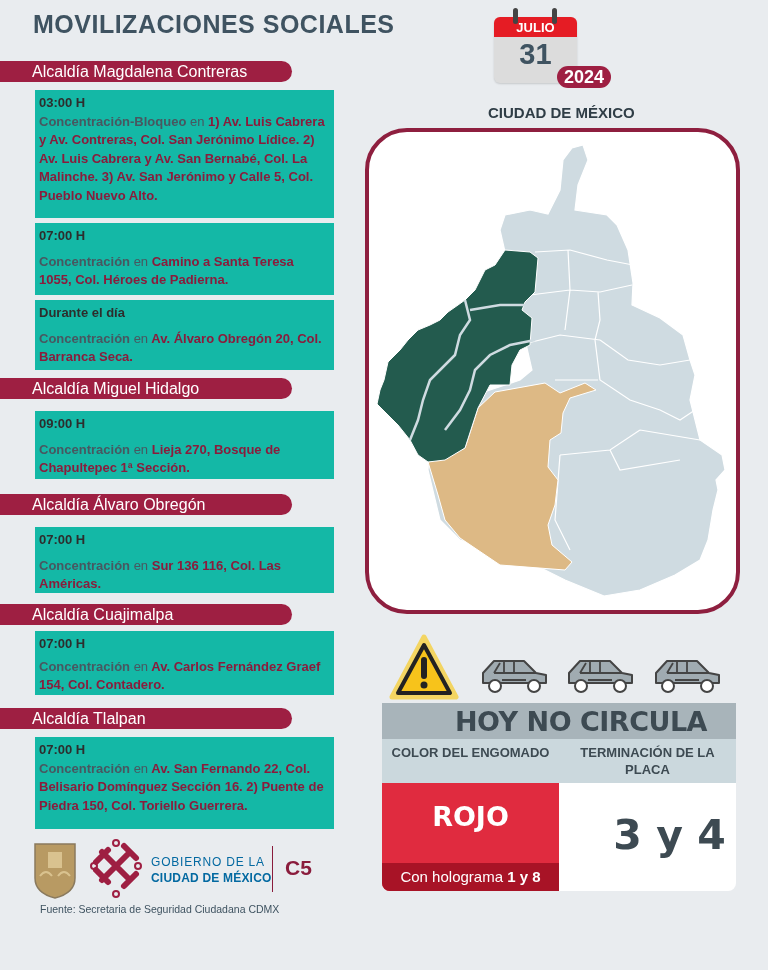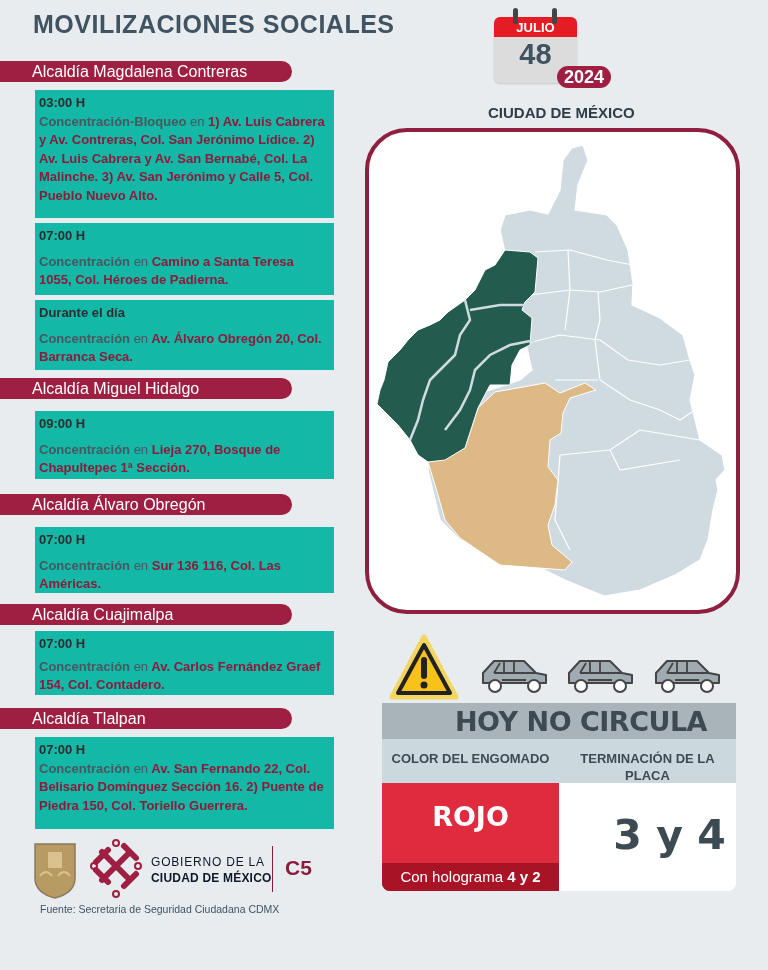--- a/index.html
+++ b/index.html
@@ -26,45 +26,45 @@
 
   .map-frame { position: absolute; left: 365px; top: 128px; width: 375px; height: 486px; border: 4px solid #8e1f3f; border-radius: 42px; background: #fff; overflow: hidden; }
   .map-frame svg { position: absolute; left: 0; top: 0; }
 
   .warn { position: absolute; left: 388px; top: 633px; }
   .car { position: absolute; top: 653px; }
 
   .hnc { position: absolute; left: 382px; top: 703px; width: 354px; }
   .hnc-title { height: 36px; background: #a8b4ba; color: #3d4a52; font-weight: bold; font-size: 27px; text-align: center; line-height: 38px; letter-spacing: -0.5px; font-family: "DejaVu Sans", sans-serif; transform-origin: center; padding-left: 44px; }
   .hnc-heads { display: flex; height: 44px; background: #cbd8dd; }
-  .hnc-heads div { flex: 0 0 177px; text-align: center; font-size: 13px; font-weight: bold; color: #3d4a52; line-height: 17px; padding-top: 11px; }
+  .hnc-heads div { flex: 0 0 177px; text-align: center; font-size: 13px; font-weight: bold; color: #3d4a52; line-height: 17px; padding-top: 5px; }
   .hnc-body { display: flex; height: 108px; }
   .rojo { flex: 0 0 177px; background: #e02b3f; position: relative; border-radius: 0 0 0 8px; overflow: hidden; }
   .rojo-label { position: absolute; left: 0; right: 0; top: 18px; text-align: center; color: #fff; font-weight: bold; font-size: 27px; font-family: "DejaVu Sans", sans-serif; }
   .rojo-sub { position: absolute; left: 0; right: 0; bottom: 0; height: 28px; background: #a81326; color: #fff; text-align: center; font-size: 15px; line-height: 28px; }
   .rojo-sub b { font-weight: bold; }
   .term { flex: 1; background: #fff; border-radius: 0 0 8px 0; text-align: center; font-size: 41px; font-weight: bold; color: #3d4a52; line-height: 104px; font-family: "DejaVu Sans", sans-serif; padding-left: 44px; }
 
   .logos { position: absolute; left: 34px; top: 838px; }
-  .gob-text { position: absolute; left: 151px; top: 854px; font-size: 12px; color: #0f172a; line-height: 16px; letter-spacing: 0.8px; }
+  .gob-text { position: absolute; left: 151px; top: 854px; font-size: 12px; color: #0369a1; line-height: 16px; letter-spacing: 0.8px; }
   .gob-text b { display: block; font-weight: bold; letter-spacing: 0.2px; }
   .vline { position: absolute; left: 272px; top: 846px; width: 1px; height: 46px; background: #8a1c3c; }
   .c5 { position: absolute; left: 285px; top: 856px; font-size: 21px; font-weight: bold; color: #8a1c3c; }
   .fuente { position: absolute; left: 40px; top: 903px; font-size: 10.5px; font-weight: normal; color: #3f5361; }
 </style>
 </head>
 <body>
 
 <div class="title">MOVILIZACIONES SOCIALES</div>
 
 <div class="cal">
   <div class="cal-top">JULIO</div>
   <div class="cal-ring" style="left:19px"></div>
   <div class="cal-ring" style="left:58px"></div>
-  <div class="cal-day">48</div>
+  <div class="cal-day">31</div>
 </div>
 <div class="cal-year">2024</div>
 <div class="city">CIUDAD DE MÉXICO</div>
 
 <div class="alc-bar" style="top:61px;width:292px">Alcaldía Magdalena Contreras</div>
 <div class="card" style="top:90px;height:128px">
   <div class="time">03:00 H</div>
   <div><span class="type">Concentración-Bloqueo</span> <span class="en">en</span> <span class="addr">1) Av. Luis Cabrera y Av. Contreras, Col. San Jerónimo Lídice. 2) Av. Luis Cabrera y Av. San Bernabé, Col. La Malinche. 3) Av. San Jerónimo y Calle 5, Col. Pueblo Nuevo Alto.</span></div>
 </div>
 <div class="card" style="top:223px;height:72px">
@@ -146,21 +146,21 @@
 
 <div class="hnc">
   <div class="hnc-title">HOY NO CIRCULA</div>
   <div class="hnc-heads">
     <div>COLOR DEL ENGOMADO</div>
     <div>TERMINACIÓN DE LA PLACA</div>
   </div>
   <div class="hnc-body">
     <div class="rojo">
       <div class="rojo-label">ROJO</div>
-      <div class="rojo-sub"><span>Con holograma</span> <b>4 y 2</b></div>
+      <div class="rojo-sub"><span>Con holograma</span> <b>1 y 8</b></div>
     </div>
     <div class="term">3 y 4</div>
   </div>
 </div>
 
 <svg class="logos" width="120" height="62" viewBox="0 0 120 62">
   <g>
     <path d="M1 6 L41 6 L41 40 Q41 55 21 60 Q1 55 1 40 Z" fill="#b89a63" stroke="#8a7a5e" stroke-width="1.5"></path>
     <rect x="14" y="14" width="14" height="16" fill="#d9c28f"></rect>
     <path d="M6 38 Q12 30 18 38 M24 38 Q30 30 36 38" stroke="#d9c28f" stroke-width="2" fill="none"></path>

